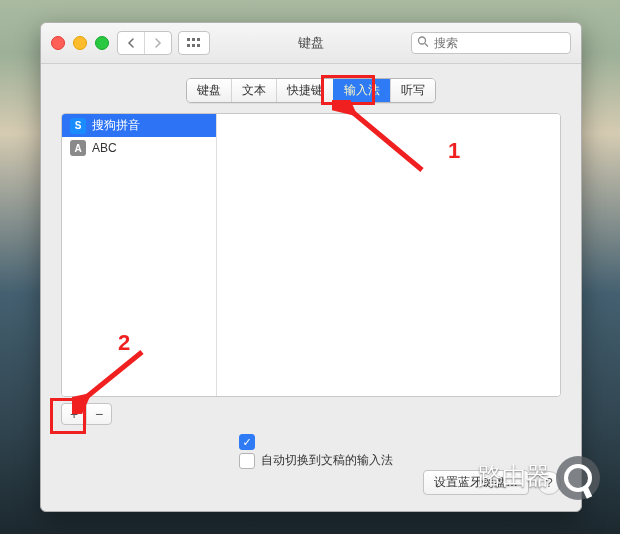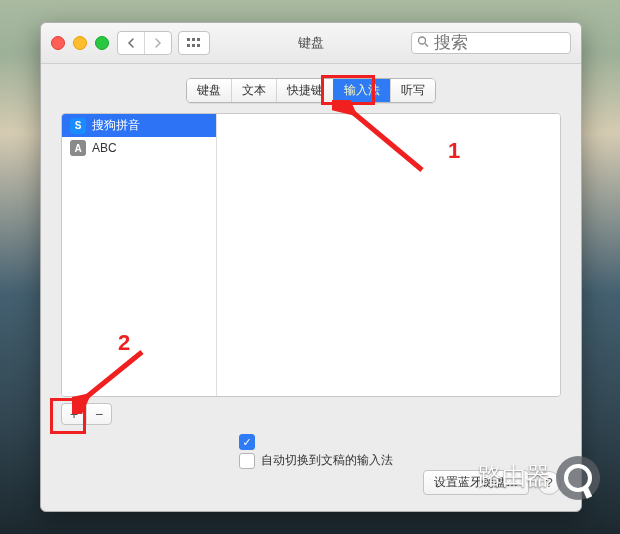--- a/index.html
+++ b/index.html
@@ -93,21 +93,21 @@
     margin-left: auto;
     position: relative;
   }
   .search-input {
     width: 130px;
     height: 20px;
     border: 1px solid #c4c4c4;
     border-radius: 4px;
     background: #fff;
     padding: 0 6px 0 22px;
-    font-size: 17px;
+    font-size: 12px;
     color: #333;
   }
   .search-icon {
     position: absolute;
     left: 6px; top: 50%;
     transform: translateY(-50%);
     color: #8a8a8a;
     font-size: 12px;
     pointer-events: none;
   }

